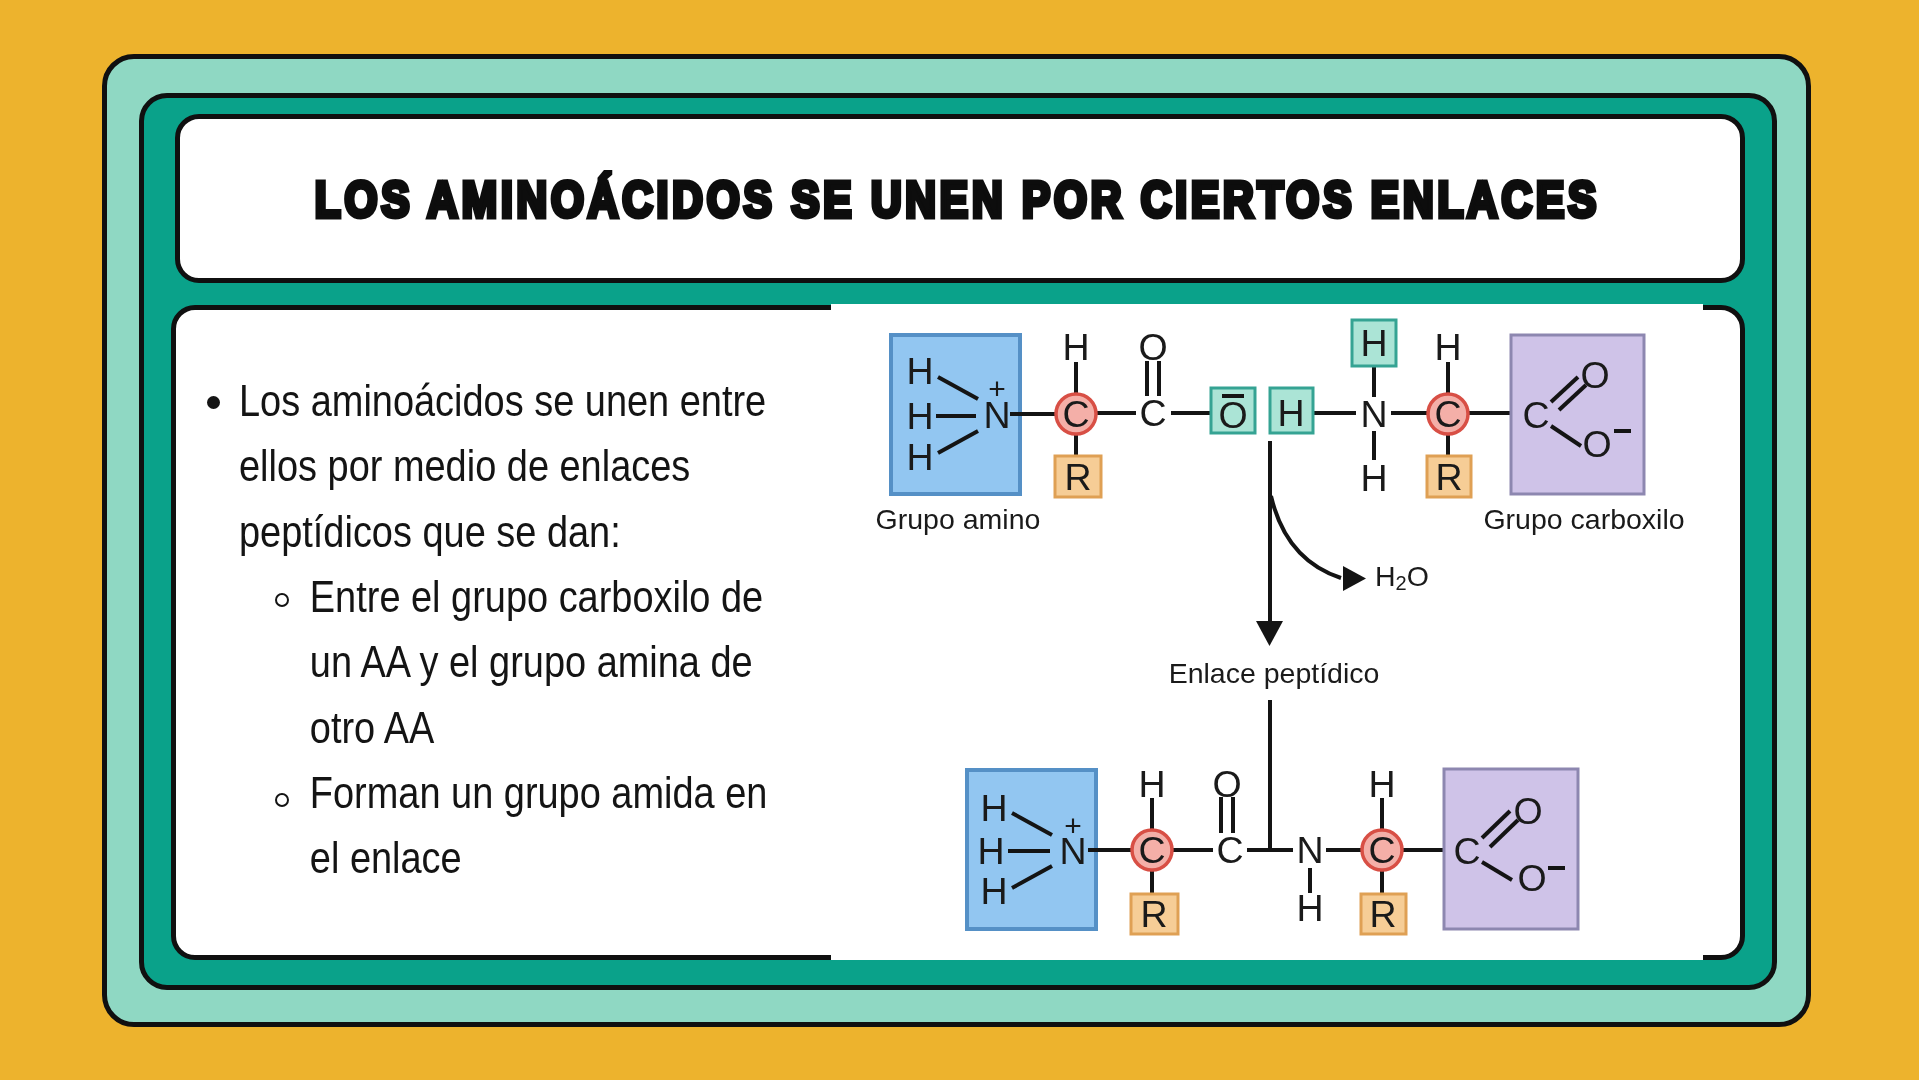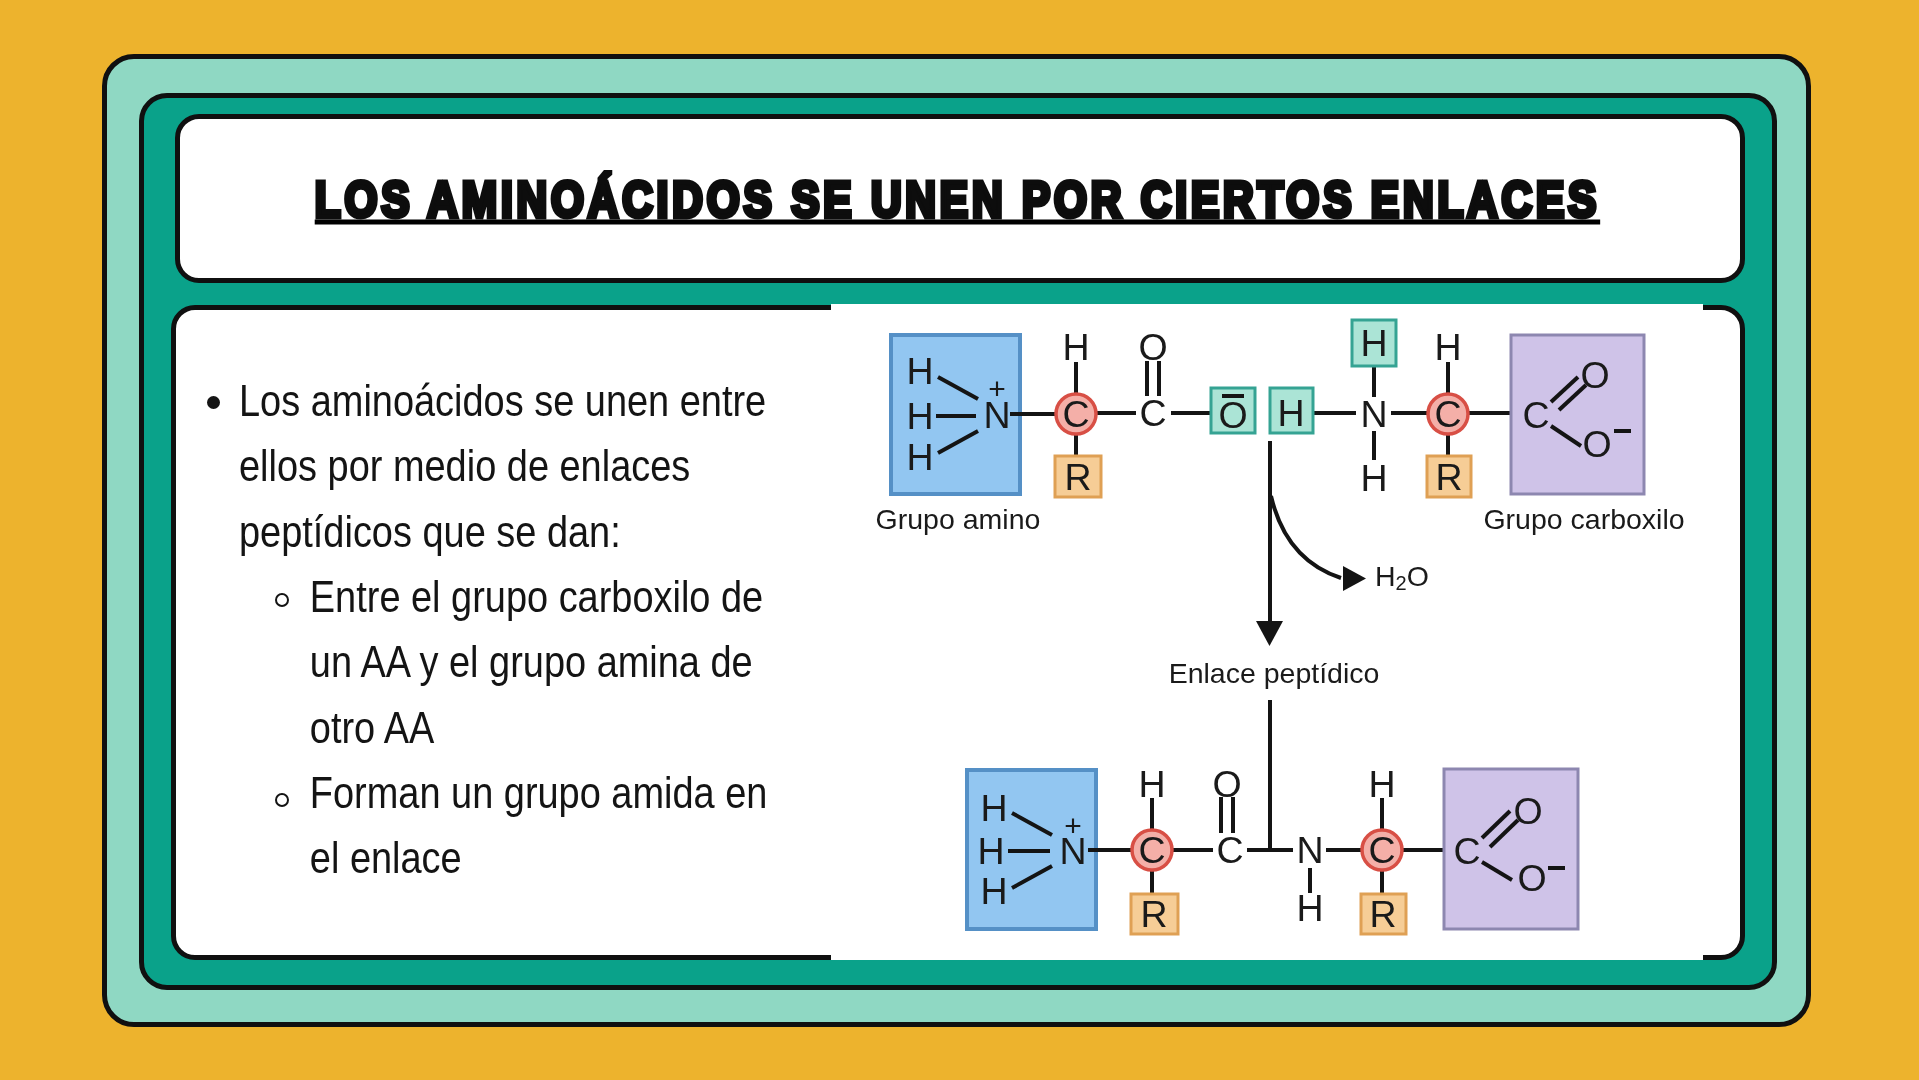--- a/index.html
+++ b/index.html
@@ -5,21 +5,21 @@
   html,body{margin:0;padding:0;}
   body{width:1919px;height:1080px;background:#EDB32D;overflow:hidden;position:relative;
        font-family:"Liberation Sans", sans-serif;}
   .abs{position:absolute;box-sizing:border-box;}
   .mint{left:102px;top:54px;width:1709px;height:973px;background:#8FD8C3;
         border:5px solid #101010;border-radius:32px;}
   .teal{left:139px;top:93px;width:1638px;height:897px;background:#0AA28A;
         border:5px solid #101010;border-radius:28px;}
   .titlebox{left:175px;top:114px;width:1570px;height:169px;background:#fff;
         border:5px solid #101010;border-radius:24px;z-index:2;
-        display:flex;align-items:center;justify-content:center;text-decoration:underline;}
+        display:flex;align-items:center;justify-content:center;}
   .titlebox h1{margin:0;font-size:50px;font-weight:bold;letter-spacing:4.5px;color:#0D0D0D;
         -webkit-text-stroke:5px #0D0D0D;white-space:nowrap;
         transform:translate(-2.5px,0.5px) scaleX(0.848);transform-origin:center;
         font-family:"Liberation Sans", sans-serif;}
   .content{left:171px;top:305px;width:1574px;height:655px;background:#fff;
         border:5px solid #101010;border-radius:24px;z-index:1;}
   .overlay{left:831px;top:304px;width:872px;height:656px;background:#fff;z-index:3;overflow:hidden;}
   .txt{z-index:4;color:#141414;font-size:45px;line-height:65.33px;
        transform:scaleX(0.843);transform-origin:top left;}
   .txt div{white-space:nowrap;}

